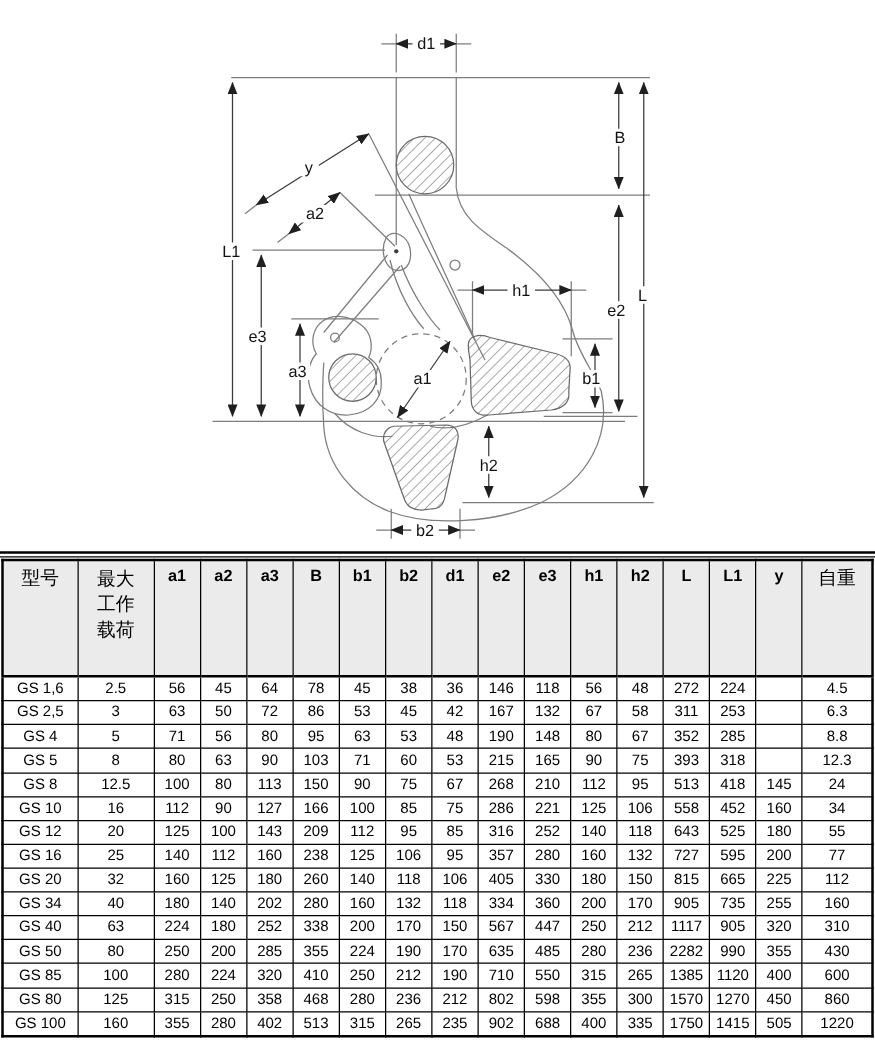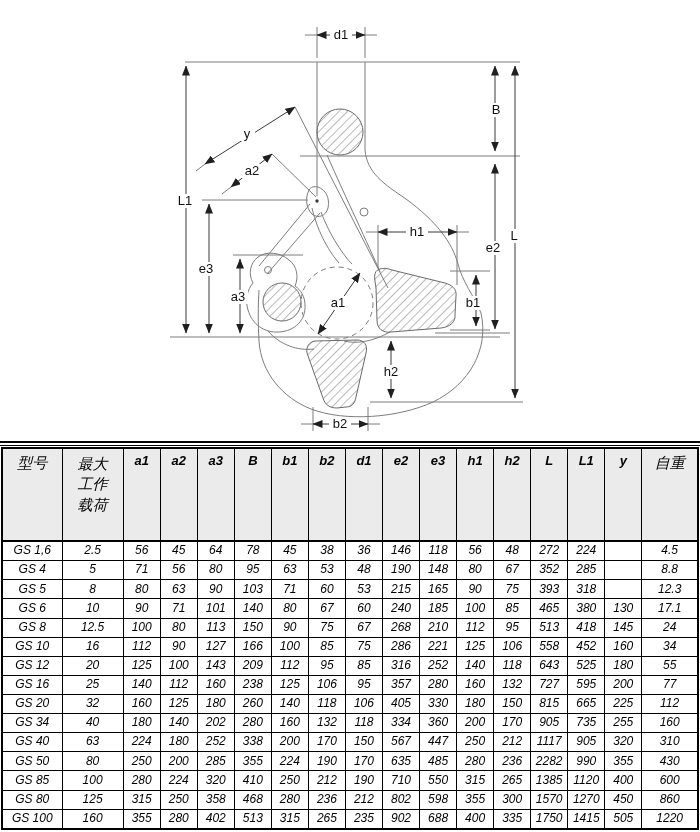--- a/index.html
+++ b/index.html
@@ -30,21 +30,20 @@
     text-anchor:middle;dominant-baseline:middle;
   }
   
   .table-wrap{position:absolute;left:0;top:441px;width:700px;}
   .double-rule{height:2px;border-top:2px solid var(--table-border);border-bottom:1px solid var(--table-border);}
   table.spec{
     width:698px;margin-left:1px;margin-top:1px;
     border-collapse:collapse;table-layout:fixed;
     border:2px solid var(--table-border);
     height:383px;
-    font-style:italic;
   }
   table.spec th,table.spec td{
     border:1px solid var(--table-border);
     text-align:center;padding:0;
     font-size:12px;color:#000;line-height:1.15;
     overflow:hidden;white-space:nowrap;
   }
   table.spec thead th{
     background:var(--header-bg);
     vertical-align:top;padding-top:5px;
@@ -241,20 +240,39 @@
             <td>146</td>
             <td>118</td>
             <td>56</td>
             <td>48</td>
             <td>272</td>
             <td>224</td>
             <td></td>
             <td>4.5</td>
           </tr>
           <tr>
+            <td>GS 2,5</td>
+            <td>3</td>
+            <td>63</td>
+            <td>50</td>
+            <td>72</td>
+            <td>86</td>
+            <td>53</td>
+            <td>45</td>
+            <td>42</td>
+            <td>167</td>
+            <td>132</td>
+            <td>67</td>
+            <td>58</td>
+            <td>311</td>
+            <td>253</td>
+            <td></td>
+            <td>6.3</td>
+          </tr>
+          <tr>
             <td>GS 4</td>
             <td>5</td>
             <td>71</td>
             <td>56</td>
             <td>80</td>
             <td>95</td>
             <td>63</td>
             <td>53</td>
             <td>48</td>
             <td>190</td>
@@ -279,39 +297,20 @@
             <td>215</td>
             <td>165</td>
             <td>90</td>
             <td>75</td>
             <td>393</td>
             <td>318</td>
             <td></td>
             <td>12.3</td>
           </tr>
           <tr>
-            <td>GS 6</td>
-            <td>10</td>
-            <td>90</td>
-            <td>71</td>
-            <td>101</td>
-            <td>140</td>
-            <td>80</td>
-            <td>67</td>
-            <td>60</td>
-            <td>240</td>
-            <td>185</td>
-            <td>100</td>
-            <td>85</td>
-            <td>465</td>
-            <td>380</td>
-            <td>130</td>
-            <td>17.1</td>
-          </tr>
-          <tr>
             <td>GS 8</td>
             <td>12.5</td>
             <td>100</td>
             <td>80</td>
             <td>113</td>
             <td>150</td>
             <td>90</td>
             <td>75</td>
             <td>67</td>
             <td>268</td>

